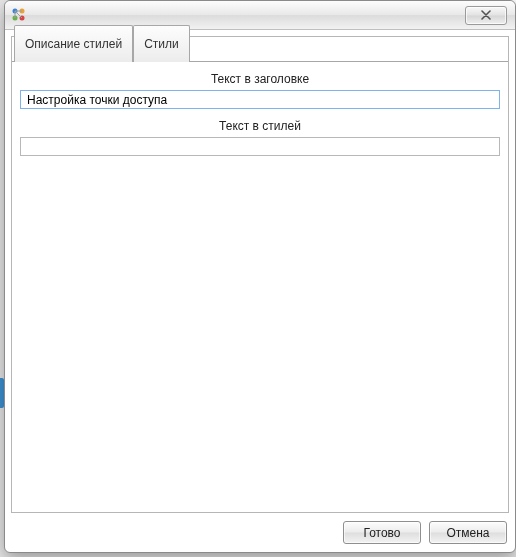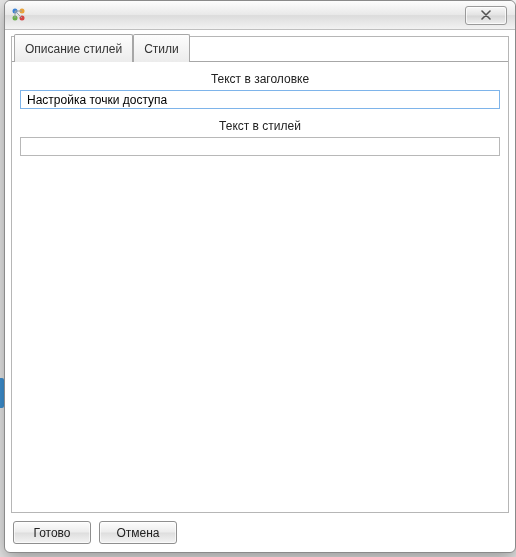--- a/index.html
+++ b/index.html
@@ -83,21 +83,21 @@
     }
     .tab-strip {
       display: flex;
       align-items: flex-end;
       height: 24px;
       padding-left: 2px;
       position: relative;
       top: 0;
     }
     .tab {
-      height: 28px;
+      height: 37px;
       padding: 0 10px;
       border: 1px solid #a7a7a7;
       border-bottom: none;
       border-radius: 2px 2px 0 0;
       background: linear-gradient(#fdfdfd,#ececec);
       color: #333;
       display: flex; align-items: center;
       margin-right: 0px;
       margin-top: 2px;
       font-size: 12px;
@@ -140,20 +140,21 @@
       padding: 2px 6px;
       font-family: inherit;
       font-size: 12px;
       color: #000;
       outline: none;
       margin-bottom: 8px;
     }
     .text-input.idle { border-color: #b8b8b8; }
     .button-row {
       display: flex;
+      justify-content: flex-end;
       gap: 8px;
       padding: 8px 2px 2px 2px;
     }
     .btn {
       min-width: 78px;
       height: 23px;
       border: 1px solid #8f8f8f;
       border-radius: 3px;
       background: linear-gradient(#fdfdfd,#ececec 48%,#dedede 52%,#f3f3f3);
       box-shadow: 0 0 0 1px rgba(255,255,255,0.6) inset;

